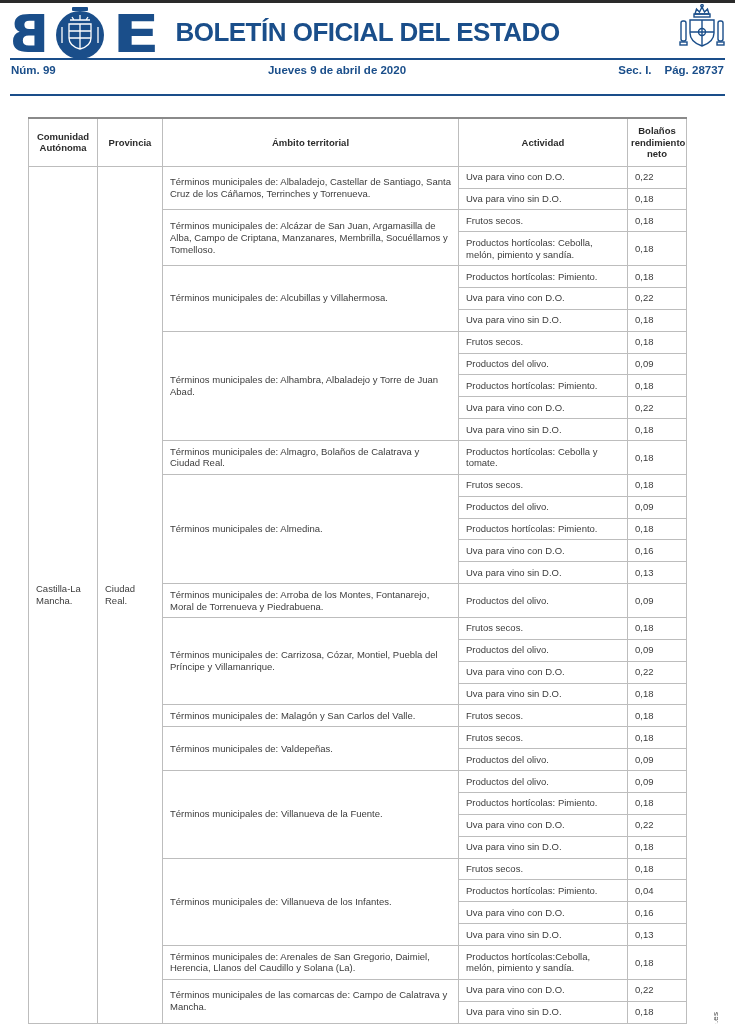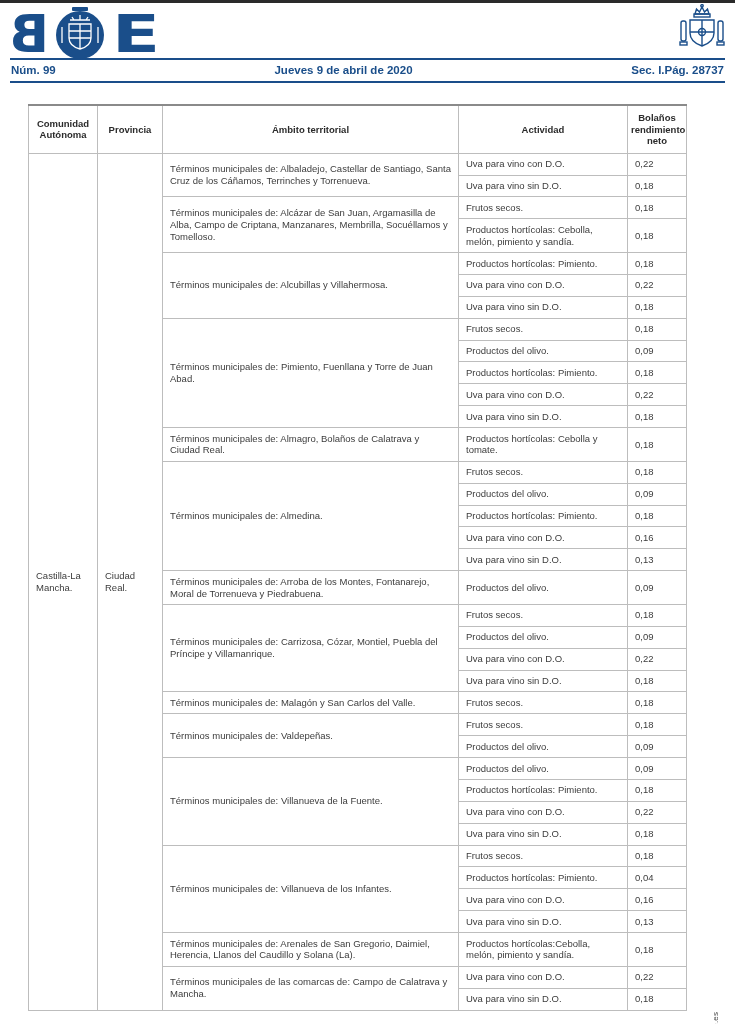--- a/index.html
+++ b/index.html
@@ -35,26 +35,26 @@
     white-space: nowrap;
   }
   
   .dateline {
     margin: 0 10px;
     border-top: 2px solid #1a4e8a;
     border-bottom: 2px solid #1a4e8a;
     display: flex;
     align-items: center;
     justify-content: space-between;
-    padding: 4px 1px 5px 1px;
+    padding: 4px 1px 18px 1px;
     color: #1a4e8a;
     font-weight: bold;
     font-size: 11.5px;
   }
-  .dateline .sec-pag { display: flex; }
+  .dateline .sec-pag { display: flex; gap: 13px; }
   
   .table-wrap { margin: 21px 0 0 28px; }
   table.boe-table {
     border-collapse: collapse;
     table-layout: fixed;
     width: 658px;
     font-size: 9.5px;
     color: #3c3c3c;
   }
   table.boe-table th, table.boe-table td {
@@ -113,20 +113,21 @@
     </g>
 
     <g stroke="#ffffff" fill="none" stroke-width="1.3">
       <path d="M60 13 h20 M62 10 l2 3 M70 8 v5 M78 10 l-2 3"></path>
       <path d="M59 17 h22 v14 q0 8 -11 11 q-11 -3 -11 -11 z"></path>
       <path d="M70 17 v25 M59 24 h22 M59 31 h22"></path>
       <path d="M52 20 v16 M88 20 v16"></path>
     </g>
   </svg>
 
+  <div class="page-title">BOLETÍN OFICIAL DEL ESTADO</div>
 
   <svg class="coat-of-arms" width="46" height="52" viewBox="0 0 46 52" aria-hidden="true">
     <g stroke="#1a4e8a" fill="none" stroke-width="1.4">
       <path d="M16 10 l1.5 -5 3 3 2.5 -5 2.5 5 3 -3 1.5 5 z"></path>
       <circle cx="23" cy="1.8" r="1.2"></circle>
       <rect x="15" y="10" width="16" height="3"></rect>
       <path d="M11 16 h24 v13 q0 9 -12 13 q-12 -4 -12 -13 z"></path>
       <path d="M23 16 v26 M11 28 h24"></path>
       <circle cx="23" cy="28" r="3.5"></circle>
       <rect x="2" y="17" width="5" height="20" rx="2"></rect>
@@ -192,21 +193,21 @@
         </tr>
         <tr>
           <td class="actividad-cell">Uva para vino con D.O.</td>
           <td class="indice-cell">0,22</td>
         </tr>
         <tr>
           <td class="actividad-cell">Uva para vino sin D.O.</td>
           <td class="indice-cell">0,18</td>
         </tr>
         <tr>
-          <td class="ambito-cell" rowspan="5">Términos municipales de: Pimiento, Fuenllana y Torre de Juan Abad.</td>
+          <td class="ambito-cell" rowspan="5">Términos municipales de: Alhambra, Albaladejo y Torre de Juan Abad.</td>
           <td class="actividad-cell">Frutos secos.</td>
           <td class="indice-cell">0,18</td>
         </tr>
         <tr>
           <td class="actividad-cell">Productos del olivo.</td>
           <td class="indice-cell">0,09</td>
         </tr>
         <tr>
           <td class="actividad-cell">Productos hortícolas: Pimiento.</td>
           <td class="indice-cell">0,18</td>

